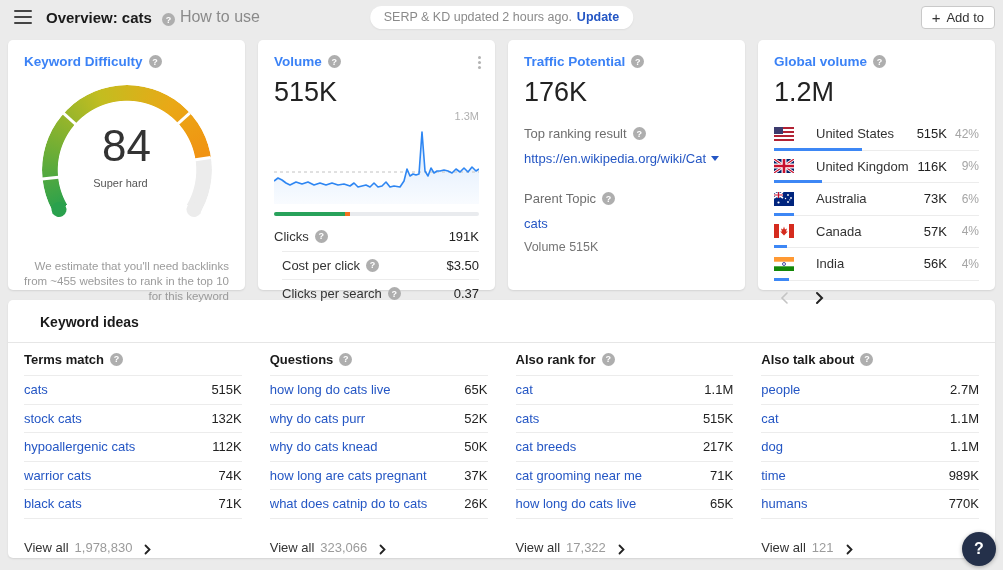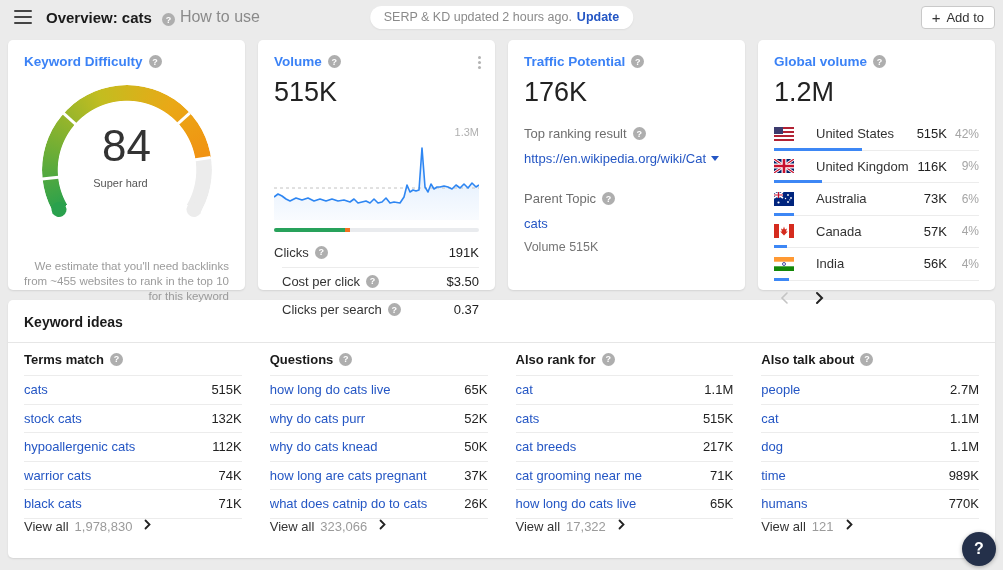--- a/index.html
+++ b/index.html
@@ -36,21 +36,21 @@
     background:conic-gradient(from 240deg,#2aa14d 0deg,#6fae35 45deg,#c3bd20 100deg,#eaa816 155deg,#f19212 201deg,#ececec 201deg 240deg,transparent 240deg 360deg);
     -webkit-mask:radial-gradient(closest-side,transparent 81%,#000 82%);
             mask:radial-gradient(closest-side,transparent 81%,#000 82%); }
   .kd-gap { position:absolute; left:calc(50% - 85px + 83.5px); top:0; width:3px; height:85px; background:#fff; transform-origin:50% 85px; }
   .kd-cap { position:absolute; width:15px; height:15px; border-radius:50%; left:calc(50% - 92.5px + 85px); top:calc(85px - 7.5px); }
   .kd-value { position:absolute; left:0; right:0; top:36px; text-align:center; font-size:44px; color:#333; }
   .kd-label { position:absolute; left:0; right:12px; top:92px; text-align:center; font-size:11px; color:#555; }
   .kd-note { margin:26px auto 0; max-width:218px; text-align:right; font-size:11.5px; line-height:15px; color:#9b9b9b; }
 
   
-  .chart-wrap { position:relative; margin-top:20px; height:92px; }
+  .chart-wrap { position:relative; margin-top:4px; height:92px; }
   .chart-ymax { position:absolute; right:0; top:-2px; font-size:11px; color:#b0b0b0; }
   .chart-wrap svg { position:absolute; left:0; bottom:0; }
   .progress { height:4px; background:#e9ebee; border-radius:2px; overflow:hidden; display:flex; margin-top:8px; cursor:pointer; }
   .progress .seg-green { background:#28a25b; height:100%; }
   .progress .seg-orange { background:#f3701e; height:100%; }
   .stat-row { display:flex; align-items:center; height:28.5px; font-size:13px; color:#333; }
   .stat-row + .stat-row { border-top:1px solid #ececec;margin-left:8px; }
   .stat-row .lbl { display:flex; align-items:center; gap:6px; }
   .stat-row .val { margin-left:auto; color:#222; }
 
@@ -66,27 +66,27 @@
   .country-row .flag { width:20px; height:14px; flex:none; box-shadow:inset 0 0 0 1px rgba(0,0,0,.08); }
   .country-row .cname { font-size:13px; color:#333; margin-left:22px; }
   .country-row .cval { margin-left:auto; font-size:13px; color:#222; }
   .country-row .cpct { width:32px; text-align:right; font-size:12px; color:#a5a5a5; }
   .country-bar { position:absolute; left:0; bottom:-1px; height:3px; background:#3d87f5; z-index:1; }
   .pager { display:flex; align-items:center; gap:26px; margin-top:10px; padding-left:6px; }
   .pager svg { cursor:pointer; }
 
   
   .ideas-card { background:#fff; border-radius:5px; box-shadow:0 1px 2px rgba(0,0,0,.1); margin:10px 8px 0; height:258px; }
-  .ideas-title { font-size:14px; font-weight:bold; color:#1a1a1a; padding:14px 16px 12px; border-bottom:1px solid #e6e6e6; }
+  .ideas-title { font-size:14px; font-weight:bold; color:#1a1a1a; padding:14px 32px 12px; border-bottom:1px solid #e6e6e6; }
   .ideas-grid { display:grid; grid-template-columns:repeat(4,1fr); column-gap:28px; padding:0 16px; }
   .col-header { display:flex; align-items:center; gap:6px; font-size:13px; font-weight:bold; color:#1a1a1a; height:33px; border-bottom:1px solid #ececec; }
   .kw-row { display:flex; align-items:center; justify-content:space-between; height:28.5px; border-bottom:1px solid #ececec; }
   .kw-row a { color:#2456c4; font-size:13px; text-decoration:none; cursor:pointer; white-space:nowrap; overflow:hidden; text-overflow:ellipsis; }
   .kw-row .kv { font-size:13px; color:#222; margin-left:8px; }
-  .view-all { display:flex; align-items:flex-start; gap:6px; height:36px; font-size:13px; color:#333; cursor:pointer; }
+  .view-all { display:flex; align-items:flex-end; gap:6px; height:36px; font-size:13px; color:#333; cursor:pointer; }
   .view-all .cnt { color:#9b9b9b; }
   .view-all svg { margin-left:6px; }
 
   
   .float-help { position:absolute; right:7px; bottom:4px; width:34px; height:34px; border-radius:50%; background:#24304a; color:#fff; display:flex; align-items:center; justify-content:center; font-size:16px; font-weight:bold; box-shadow:0 1px 4px rgba(0,0,0,.3); cursor:pointer; }
 </style>
 </head>
 <body>
 
 <div class="topbar">

